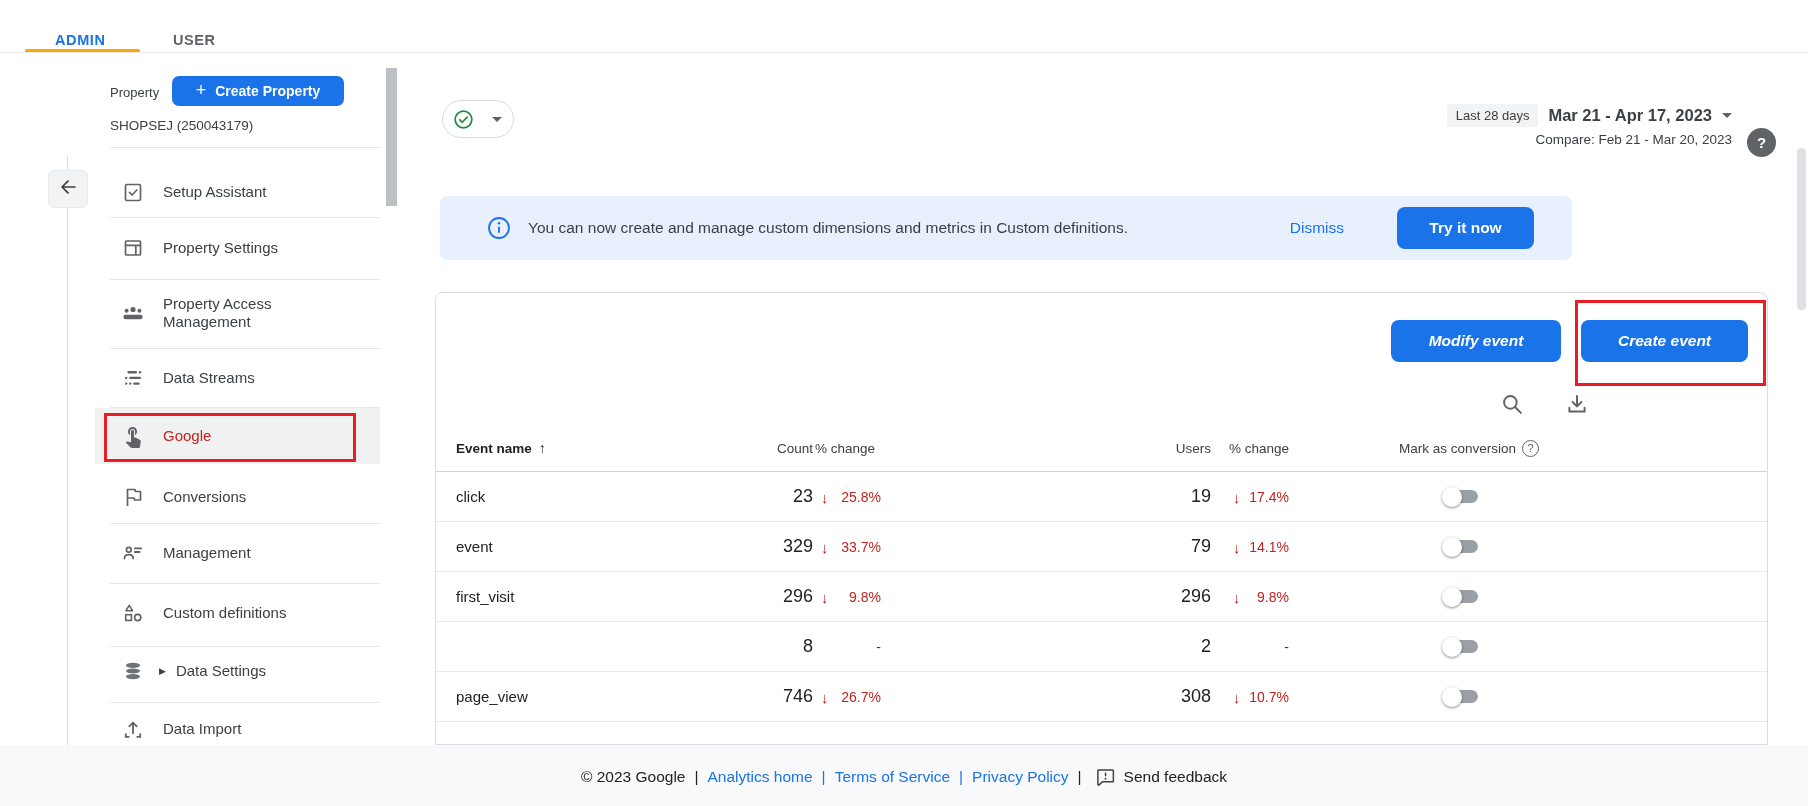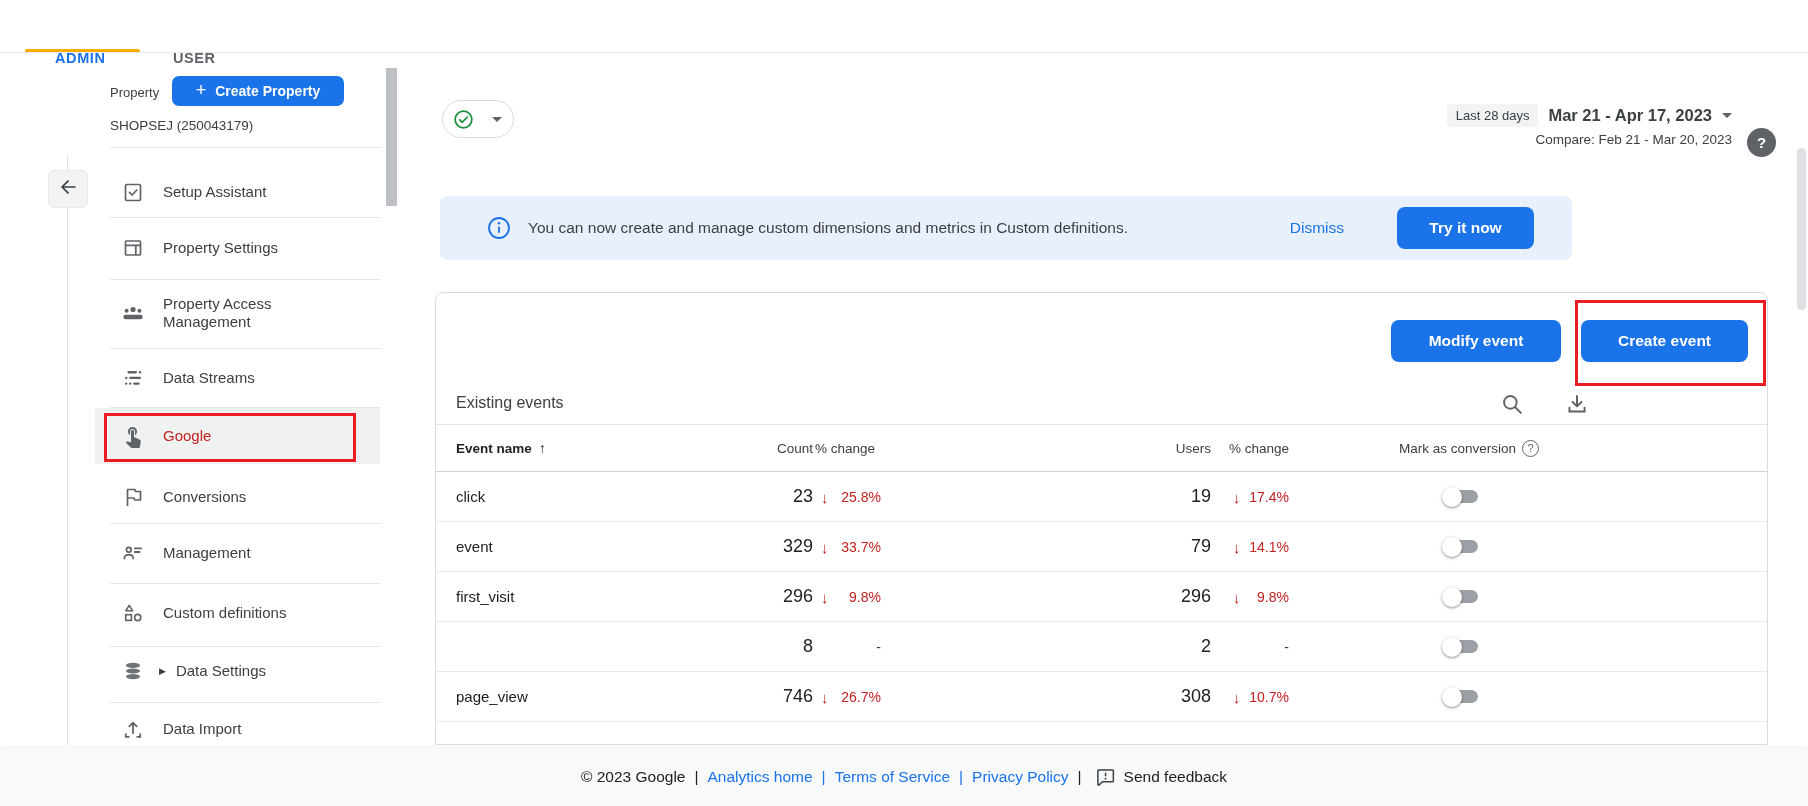--- a/index.html
+++ b/index.html
@@ -3,21 +3,21 @@
 <meta charset="utf-8">
 <style>
   html,body{margin:0;padding:0;}
   body{
     width:1808px;height:806px;position:relative;overflow:hidden;
     background:#fff;font-family:"Liberation Sans","DejaVu Sans",sans-serif;
     color:#3c4043;-webkit-font-smoothing:antialiased;
   }
   
   .tabbar{position:absolute;left:0;top:0;width:1808px;height:52px;background:#fff;border-bottom:1px solid #e8eaed;}
-  .tab{position:absolute;top:0;height:52px;display:flex;align-items:flex-end;padding-top:14px;font-size:14.5px;font-weight:700;letter-spacing:.6px;cursor:pointer;}
+  .tab{position:absolute;top:0;height:52px;display:flex;align-items:center;padding-top:14px;font-size:14.5px;font-weight:700;letter-spacing:.6px;cursor:pointer;}
   .tab-admin{left:55px;color:#1a73e8;}
   .tab-user{left:173px;color:#5f6368;}
   .tab-underline{position:absolute;left:25px;top:49px;width:115px;height:3px;background:#f9ab00;border-radius:2px 2px 0 0;}
   
   .collapse-btn{position:absolute;left:48px;top:170px;width:38px;height:36px;background:#f1f3f4;border:1px solid #e8eaed;border-radius:6px;display:flex;align-items:center;justify-content:center;cursor:pointer;z-index:5;}
   .vline{position:absolute;left:67px;top:155px;width:1px;height:590px;background:#e0e0e0;}
   .prop-label{position:absolute;left:110px;top:85px;font-size:13px;color:#3c4043;text-align:center;}
   .create-prop-btn{position:absolute;left:172px;top:76px;width:172px;height:30px;background:#1a73e8;color:#fff;border:none;border-radius:7px;display:flex;align-items:center;justify-content:center;gap:9px;font-size:14px;font-weight:700;cursor:pointer;font-family:inherit;}
   .plus-glyph{font-size:18px;font-weight:400;line-height:1;margin-top:-2px;}
   .prop-name{position:absolute;left:110px;top:118px;font-size:13.5px;color:#3c4043;}
@@ -44,21 +44,21 @@
   .compare-line{margin-top:5px;font-size:13.5px;color:#3c4043;}
   .help-btn{position:absolute;left:1747px;top:128px;width:29px;height:29px;border-radius:50%;background:#5f6368;color:#fff;font-size:15px;font-weight:700;display:flex;align-items:center;justify-content:center;cursor:pointer;}
   
   .banner{position:absolute;left:440px;top:196px;width:1132px;height:64px;background:#e8f0fe;border-radius:8px;text-decoration:underline;}
   .banner-icon{position:absolute;left:46px;top:19px;width:26px;height:26px;}
   .banner-msg{position:absolute;left:88px;top:0;height:100%;display:flex;align-items:center;font-size:15.5px;color:#3c4043;}
   .dismiss-link{position:absolute;right:228px;top:0;height:100%;display:flex;align-items:center;color:#1a73e8;font-size:15.5px;font-weight:500;cursor:pointer;}
   .try-btn{position:absolute;right:38px;top:11px;width:137px;height:42px;background:#1a73e8;color:#fff;border:none;border-radius:8px;font-size:15.5px;font-weight:700;cursor:pointer;font-family:inherit;}
   
   .events-card{position:absolute;left:435px;top:292px;width:1333px;height:453px;background:#fff;border:1px solid #dadce0;border-radius:8px 8px 0 0;box-sizing:border-box;overflow:hidden;}
-  .btn-blue{position:absolute;top:27px;height:42px;background:#1a73e8;color:#fff;border:none;border-radius:8px;font-size:15.5px;font-weight:700;cursor:pointer;font-family:inherit;}
+  .btn-blue{position:absolute;top:27px;height:42px;background:#1a73e8;color:#fff;border:none;border-radius:8px;font-size:15.5px;font-weight:700;cursor:pointer;font-family:inherit;font-style:italic;}
   .modify-btn{left:955px;width:170px;}
   .create-btn{left:1145px;width:167px;}
   .section-title-row{position:absolute;left:0;top:88px;width:100%;height:44px;border-bottom:1px solid #e4e6e8;box-sizing:border-box;}
   .section-title{position:absolute;left:20px;top:0;height:100%;display:flex;align-items:center;font-size:16px;color:#3c4043;}
   .icon-btn{position:absolute;top:98px;width:28px;height:28px;background:none;border:none;cursor:pointer;padding:0;}
   .search-btn{left:1062px;}
   .download-btn{left:1127px;}
   .thead{position:absolute;left:0;top:132px;width:100%;height:47px;border-bottom:1px solid #cfd1d4;box-sizing:border-box;font-size:13.5px;color:#3c4043;}
   .hcell{position:absolute;top:0;height:100%;display:flex;align-items:center;}
   .h-name{left:20px;gap:7px;font-weight:700;color:#202124;}
@@ -253,23 +253,20 @@
       </svg>
     <div class="banner-msg">You can now create and manage custom dimensions and metrics in Custom definitions.</div>
     <div class="dismiss-link">Dismiss</div>
     <button class="try-btn">Try it now</button>
   </div>
 
   <div class="events-card">
     <button class="btn-blue modify-btn">Modify event</button>
     <button class="btn-blue create-btn">Create event</button>
 
-    <div class="section-title-row">
-      <span class="section-title">Existing events</span>
-    </div>
     <button class="icon-btn search-btn">
       <svg width="26" height="26" viewBox="0 0 24 24">
           <circle cx="10.5" cy="10.5" r="5.8" fill="none" stroke="#5f6368" stroke-width="1.8"></circle>
           <path d="M15 15l5.2 5.2" stroke="#5f6368" stroke-width="1.8" stroke-linecap="round"></path>
         </svg>
     </button>
     <button class="icon-btn download-btn">
       <svg width="26" height="26" viewBox="0 0 24 24">
           <path d="M12 4.5v9.3M7.9 10.1l4.1 4.1 4.1-4.1" fill="none" stroke="#5f6368" stroke-width="1.8" stroke-linecap="round" stroke-linejoin="round"></path>
           <path d="M5 15.5V19h14v-3.5" fill="none" stroke="#5f6368" stroke-width="1.8" stroke-linecap="round"></path>

